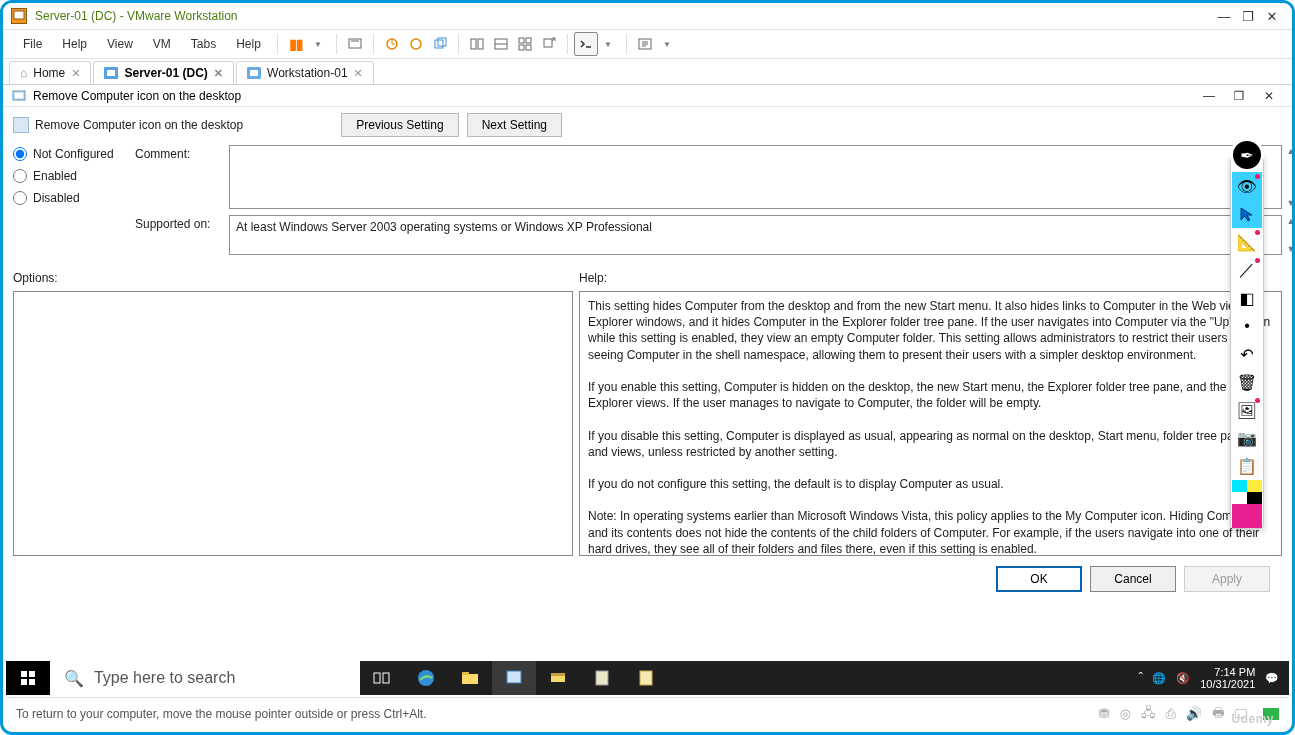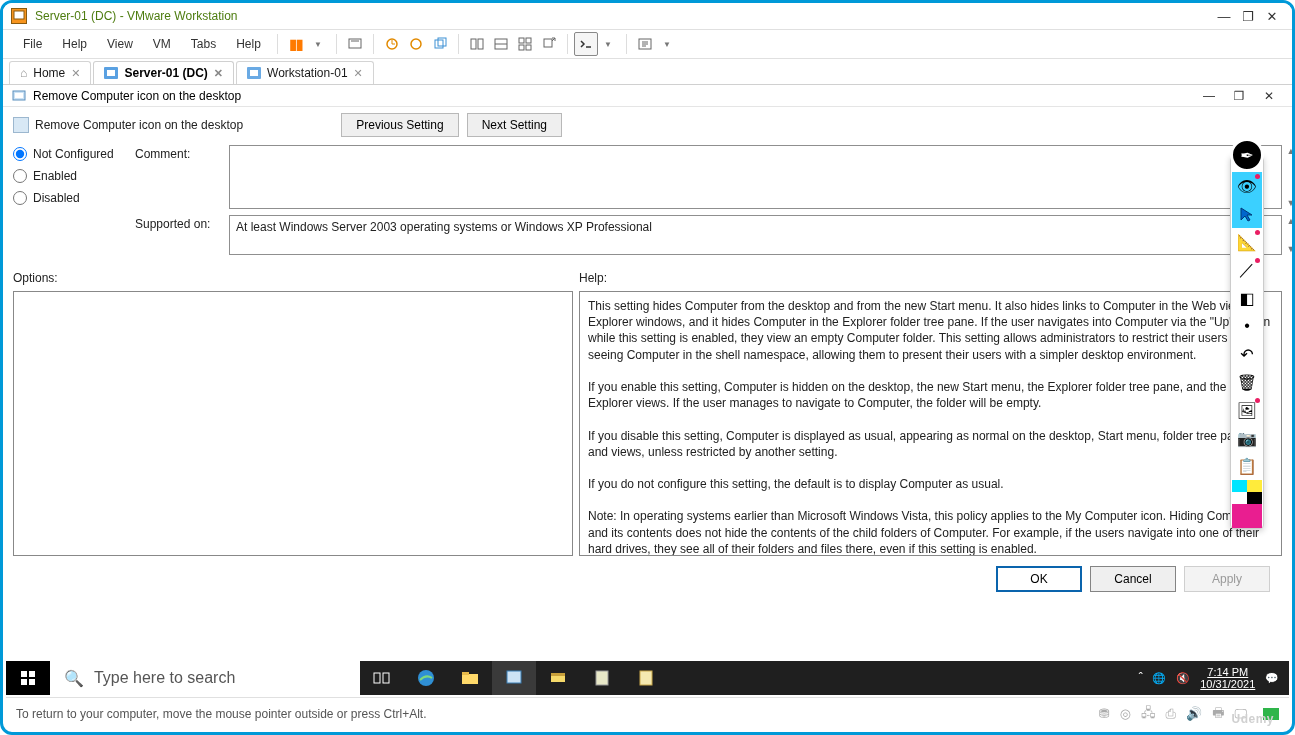--- a/index.html
+++ b/index.html
@@ -73,21 +73,21 @@
 
 
 .taskbar { position:absolute; left:3px; right:3px; bottom:37px; height:34px; background:#1f1f1f; display:flex; align-items:center; color:#fff; }
 .taskbar .start { width:44px; height:100%; background:#000; display:flex; align-items:center; justify-content:center; color:#fff; cursor:pointer;}
 .taskbar .start svg { width:16px; height:16px; fill:#fff;}
 .taskbar .search { flex:0 0 310px; height:100%; background:#fff; display:flex; align-items:center; gap:10px; padding:0 14px; color:#666;}
 .taskbar .search .mag { color:#444;}
 .taskbar .task-icons { display:flex; align-items:center; height:100%;}
 .taskbar .task-icons .t { width:44px; height:100%; display:flex; align-items:center; justify-content:center; cursor:pointer; }
 .taskbar .tray { margin-left:auto; display:flex; align-items:center; gap:10px; padding-right:10px; font-size:11px;}
-.taskbar .tray .clock { text-align:center; line-height:1.1; font-size:11px;text-decoration:underline;}
+.taskbar .tray .clock { text-align:right; line-height:1.1; font-size:11px;}
 
 
 .vm-status { position:absolute; left:3px; right:3px; bottom:3px; height:32px; background:#fff; border-top:1px solid #e0e0e0; display:flex; align-items:center; padding:0 10px; font-size:12px; color:#555;text-align:center;}
 .vm-status .sp { flex:1;}
 .vm-status .sicons { display:flex; gap:10px; align-items:center; color:#aaa; font-size:13px;}
 .vm-status .green { width:16px; height:12px; background:#2fb54a; margin-left:6px;}
 
 
 .anno { position:absolute; right:28px; top:152px; width:34px; background:#fff; border:1px solid #ccc; border-radius:4px; display:flex; flex-direction:column; align-items:center; box-shadow:0 2px 6px rgba(0,0,0,0.2);}
 .anno .top { width:34px; height:34px; border-radius:50%; background:#000; margin-top:-18px; display:flex; align-items:center; justify-content:center; color:#fff; border:3px solid #fff;}

